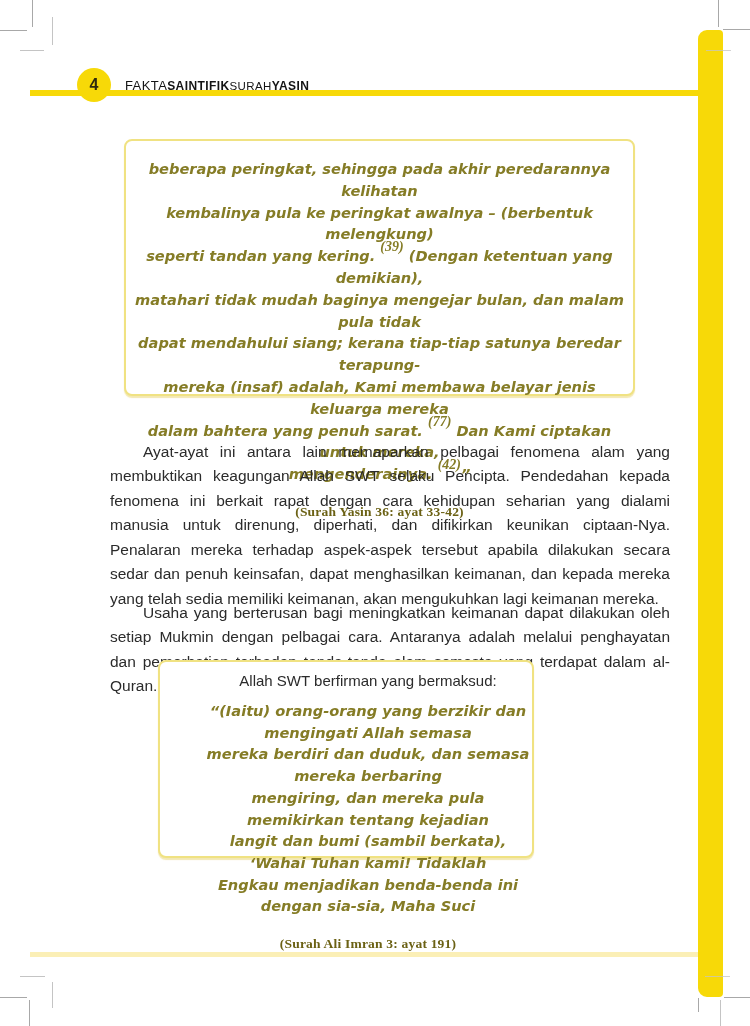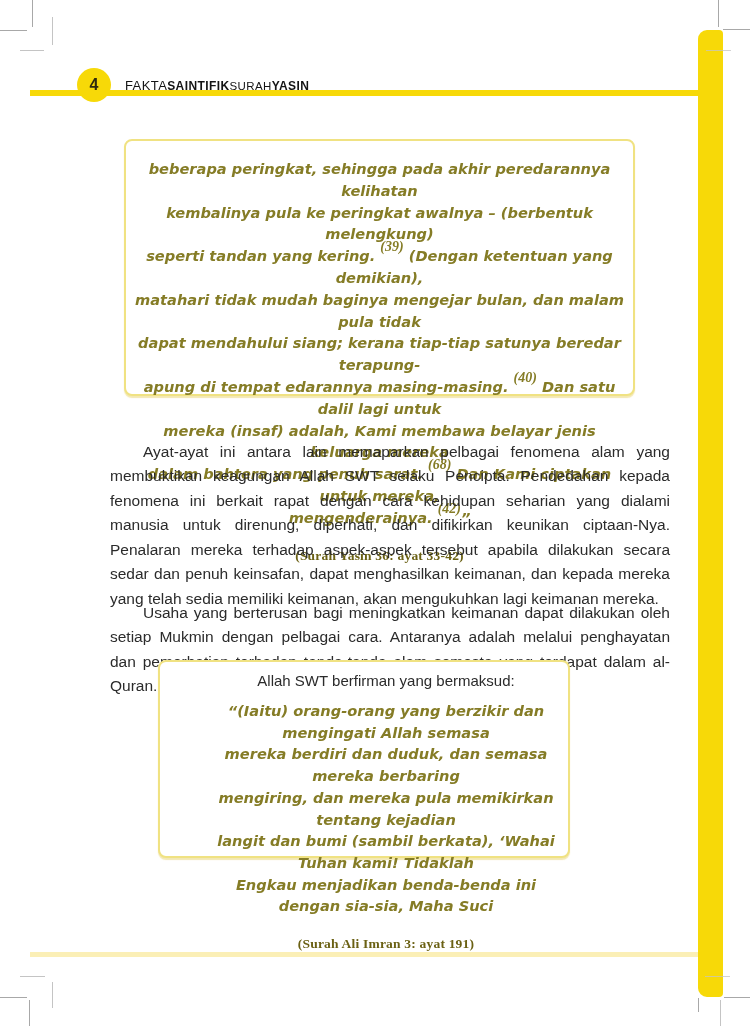--- a/index.html
+++ b/index.html
@@ -51,21 +51,21 @@
     position:absolute;
     border:2px solid var(--box-border,#F0E282);
     border-radius:8px;
     background:#ffffff;
     box-shadow:0 2px 1px rgba(233,214,115,.55);
     text-align:center;
     box-sizing:border-box;
     z-index:2;
   }
   .quote-box.box1{left:124px;top:139px;width:511px;height:257px;padding-top:17px;}
-  .quote-box.box2{left:158px;top:660px;width:412px;height:198px;padding-top:10px;padding-left:44px;}
+  .quote-box.box2{left:158px;top:660px;width:376px;height:198px;padding-top:10px;padding-left:44px;}
   .quote-lines{
     font-family:"DejaVu Sans", sans-serif;
     font-style:italic;font-weight:600;
     color:var(--olive-text,#857C26);
   }
   .box1 .quote-lines{font-size:14.6px;line-height:21.8px;}
   .box2 .quote-lines{font-size:14.6px;line-height:21.7px;}
   .quote-lines sup{
     font-size:14px;font-style:italic;line-height:0;
     position:relative;top:-4px;font-family:Liberation Serif, serif;
@@ -136,23 +136,22 @@
     <span class="t-bold">YASIN</span>
   </div>
 
   <div class="quote-box box1">
     <div class="quote-lines">
         <div><span>beberapa peringkat, sehingga pada akhir peredarannya kelihatan</span></div>
         <div><span>kembalinya pula ke peringkat awalnya – (berbentuk melengkung)</span></div>
         <div><span>seperti tandan yang kering. </span><sup>(39)</sup><span> (Dengan ketentuan yang demikian),</span></div>
         <div><span>matahari tidak mudah baginya mengejar bulan, dan malam pula tidak</span></div>
         <div><span>dapat mendahului siang; kerana tiap-tiap satunya beredar terapung-</span></div>
-        <div><span>apung di tempat edarannya masing-masing. </span><sup>(40)</sup><span> Dan satu dalil lagi untuk</span></div>
         <div><span>mereka (insaf) adalah, Kami membawa belayar jenis keluarga mereka</span></div>
-        <div><span>dalam bahtera yang penuh sarat. </span><sup>(68)</sup><span> Dan Kami ciptakan untuk mereka,</span></div>
+        <div><span>dalam bahtera yang penuh sarat. </span><sup>(77)</sup><span> Dan Kami ciptakan untuk mereka,</span></div>
         <div><span>mengenderainya. </span><sup>(42)</sup><span>”</span></div>
       </div>
     <div class="quote-citation">(Surah Yasin 36: ayat 33-42)</div>
   </div>
 
   <p class="body-para p1">Ayat-ayat ini antara lain memaparkan pelbagai fenomena alam yang membuktikan keagungan Allah SWT selaku Pencipta. Pendedahan kepada fenomena ini berkait rapat dengan cara kehidupan seharian yang dialami manusia untuk direnung, diperhati, dan difikirkan keunikan ciptaan-Nya. Penalaran mereka terhadap aspek-aspek tersebut apabila dilakukan secara sedar dan penuh keinsafan, dapat menghasilkan keimanan, dan kepada mereka yang telah sedia memiliki keimanan, akan mengukuhkan lagi keimanan mereka.</p>
   <p class="body-para p2">Usaha yang berterusan bagi meningkatkan keimanan dapat dilakukan oleh setiap Mukmin dengan pelbagai cara. Antaranya adalah melalui penghayatan dan pemerhatian terhadap tanda-tanda alam semesta yang terdapat dalam al-Quran.</p>
 
   <div class="quote-box box2">
     <div class="quote-heading">Allah SWT berfirman yang bermaksud:</div>

